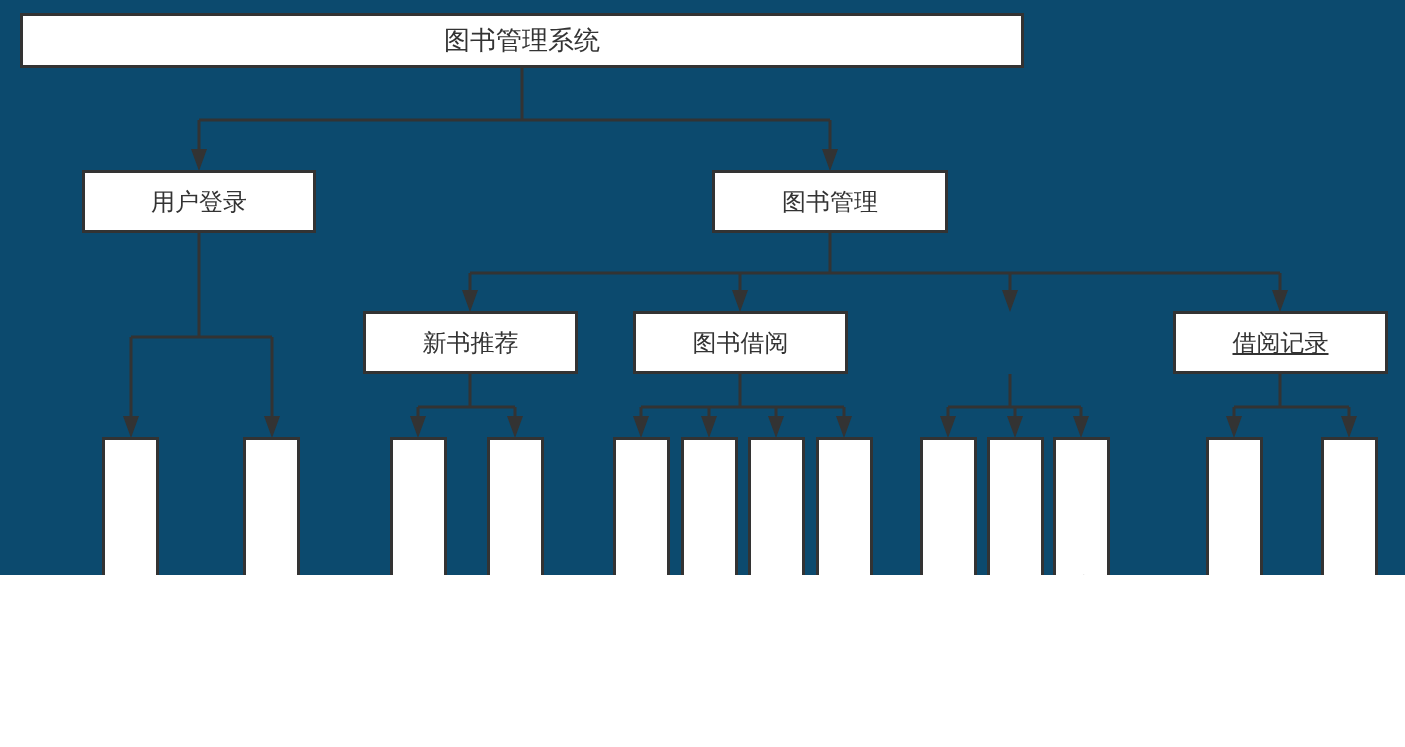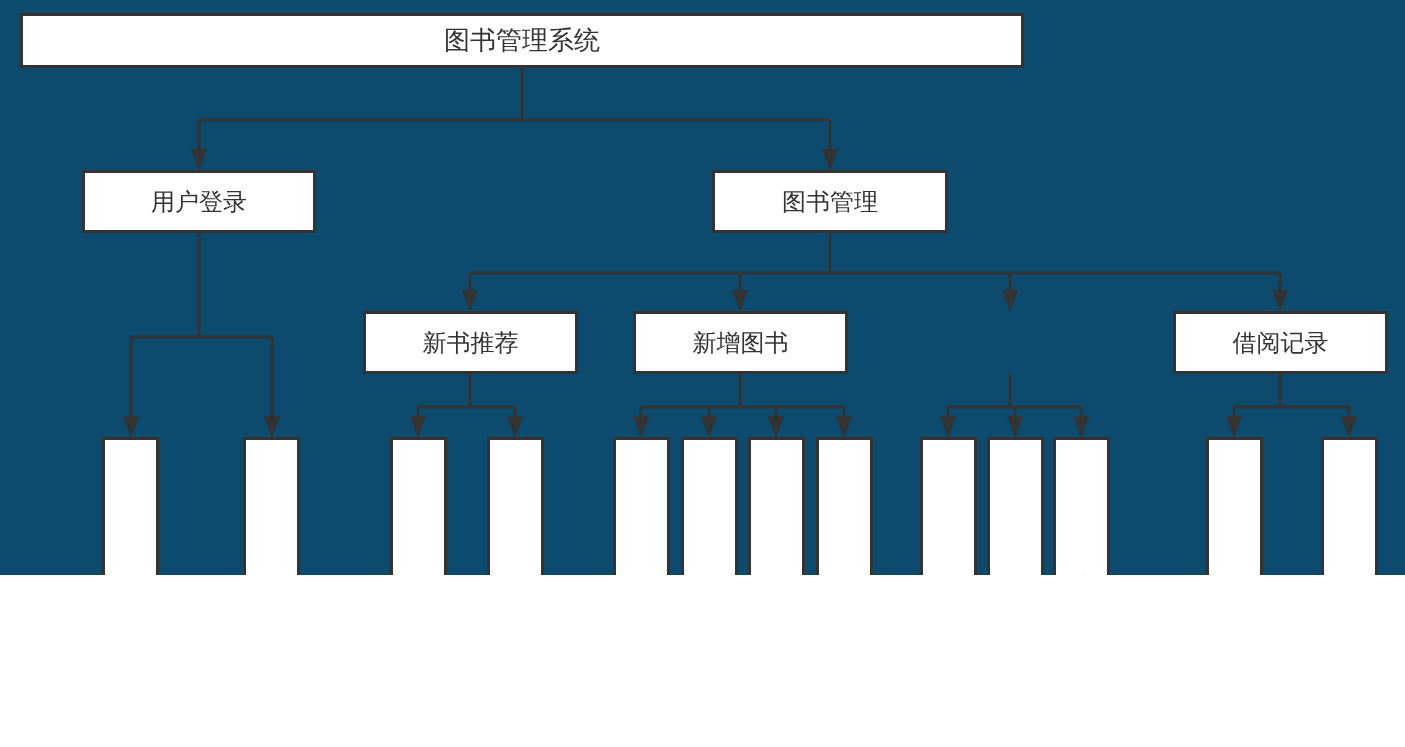--- a/index.html
+++ b/index.html
@@ -39,21 +39,21 @@
   }
   .node-h {
     font-size: 24px;
   }
   .node-branch-left  { left: 82px;  top: 170px; width: 234px; height: 63px; }
   .node-branch-right { left: 712px; top: 170px; width: 236px; height: 63px; }
   .node-l3 { top: 311px; width: 215px; height: 63px; }
   .node-l3-1 { left: 363px; }
   .node-l3-2 { left: 633px; }
   .node-l3-3 { left: 903px; }
-  .node-l3-4 { left: 1173px; }
+  .node-l3-4 { left: 1173px; text-decoration: underline; }
   .node-leaf {
     top: 437px;
     width: 57px;
     height: 298px;
     font-size: 24px;
   }
   .node-leaf span {
     writing-mode: vertical-rl;
     text-orientation: mixed;
     letter-spacing: 7px;
@@ -134,21 +134,21 @@
     <span>用户登录</span>
   </div>
   <div class="node node-h node-branch-right">
     <span>图书管理</span>
   </div>
 
   <div class="node node-h node-l3 node-l3-1">
     <span>新书推荐</span>
   </div>
   <div class="node node-h node-l3 node-l3-2">
-    <span>新增图书</span>
+    <span>图书借阅</span>
   </div>
   <div class="node node-h node-l3 node-l3-4">
     <span>借阅记录</span>
   </div>
 
   <div class="node node-leaf leaf-1">
     <span>用户登录</span>
   </div>
   <div class="node node-leaf leaf-2">
     <span>注销登录</span>

